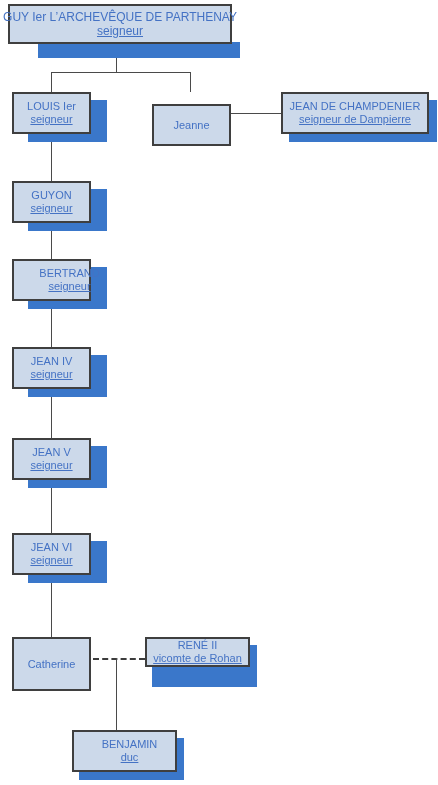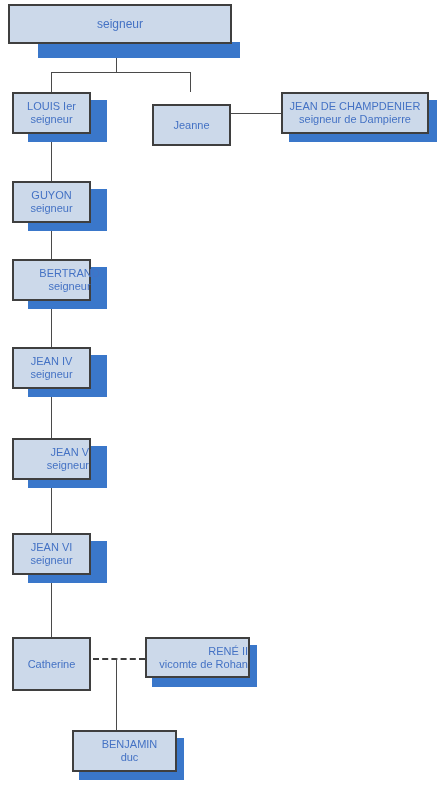--- a/index.html
+++ b/index.html
@@ -43,21 +43,21 @@
     display: flex;
     flex-direction: column;
     align-items: center;
     justify-content: center;
     text-align: center;
     line-height: 1.18;
     white-space: nowrap;
     z-index: 3;
   }
   .node .l1 { display: block; }
-  .node .l2 { display: block; }
+  .node .l2 { display: block; text-decoration: underline; }
 
   
   .shadow {
     position: absolute;
     background: #3a77ca;
     z-index: 1;
   }
 
   .fs12 { font-size: 12px; }
   .fs11 { font-size: 11px; }
@@ -95,20 +95,21 @@
   <div class="shadow" style="left:289px; top:100px; width:148px; height:42px;"></div>
   <div class="shadow" style="left:28px; top:189px; width:79px; height:42px;"></div>
   <div class="shadow" style="left:28px; top:267px; width:79px; height:42px;"></div>
   <div class="shadow" style="left:28px; top:355px; width:79px; height:42px;"></div>
   <div class="shadow" style="left:28px; top:446px; width:79px; height:42px;"></div>
   <div class="shadow" style="left:28px; top:541px; width:79px; height:42px;"></div>
   <div class="shadow" style="left:152px; top:645px; width:105px; height:42px;"></div>
   <div class="shadow" style="left:79px; top:738px; width:105px; height:42px;"></div>
 
   <div class="node fs12" style="left:8px; top:4px; width:224px; height:40px;">
+    <span class="l1">GUY Ier L’ARCHEVÊQUE DE PARTHENAY</span>
     <span class="l2">seigneur</span>
   </div>
 
   <div class="node fs11" style="left:12px; top:92px; width:79px; height:42px;">
     <span class="l1">LOUIS Ier</span>
     <span class="l2">seigneur</span>
   </div>
 
   <div class="node fs11" style="left:152px; top:92px; width:79px; height:42px;margin-top:12px;">
     <span class="l1">Jeanne</span>
@@ -127,35 +128,35 @@
   <div class="node fs11" style="left:12px; top:259px; width:79px; height:42px;padding-left:36px;">
     <span class="l1">BERTRAND</span>
     <span class="l2">seigneur</span>
   </div>
 
   <div class="node fs11" style="left:12px; top:347px; width:79px; height:42px;">
     <span class="l1">JEAN IV</span>
     <span class="l2">seigneur</span>
   </div>
 
-  <div class="node fs11" style="left:12px; top:438px; width:79px; height:42px;align-items:flex-end;">
+  <div class="node fs11" style="left:12px; top:438px; width:79px; height:42px;">
     <span class="l1">JEAN V</span>
     <span class="l2">seigneur</span>
   </div>
 
   <div class="node fs11" style="left:12px; top:533px; width:79px; height:42px;">
     <span class="l1">JEAN VI</span>
     <span class="l2">seigneur</span>
   </div>
 
   <div class="node fs11" style="left:12px; top:637px; width:79px; height:54px;">
     <span class="l1">Catherine</span>
   </div>
 
-  <div class="node fs11 clip" style="left:145px; top:637px; width:105px; height:41px;align-items:flex-end;">
+  <div class="node fs11 clip" style="left:145px; top:637px; width:105px; height:30px;">
     <span class="l1">RENÉ II</span>
     <span class="l2">vicomte de Rohan</span>
   </div>
 
   <div class="node fs11" style="left:72px; top:730px; width:105px; height:42px;padding-left:10px;">
     <span class="l1">BENJAMIN</span>
     <span class="l2">duc</span>
   </div>
 
 </div>

